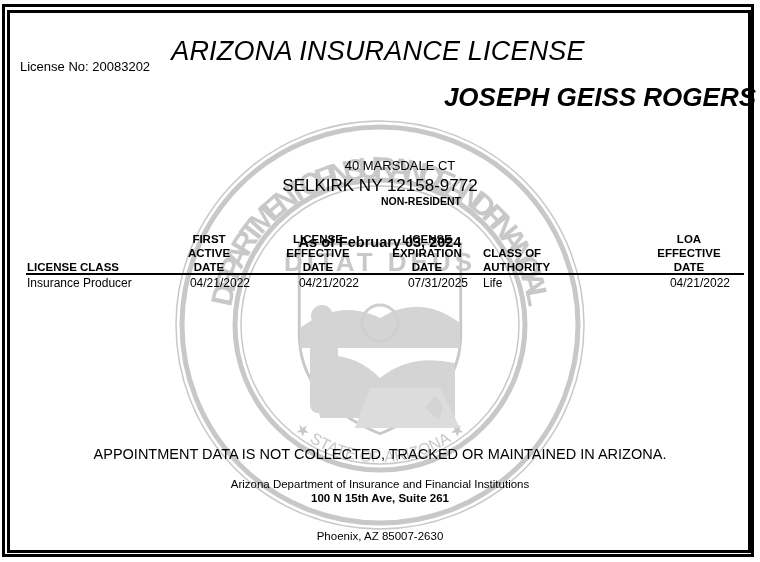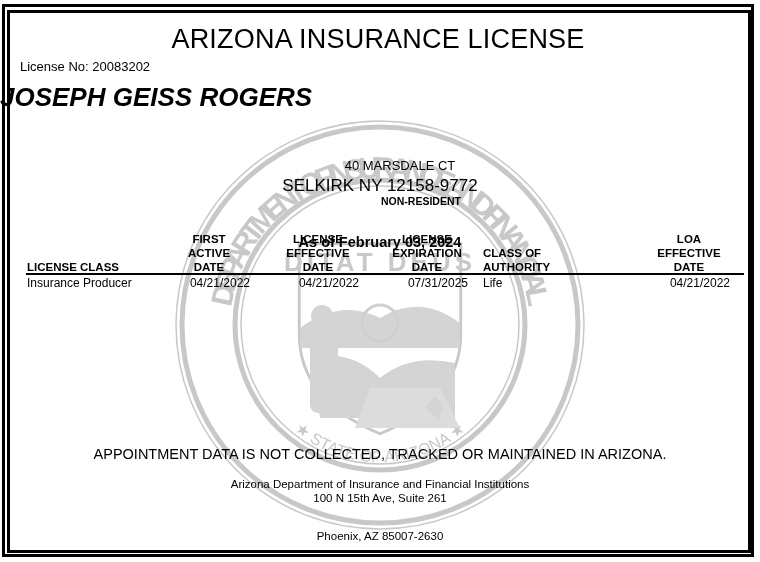--- a/index.html
+++ b/index.html
@@ -31,32 +31,33 @@
       background: #fff;
     }
     .seal {
       position: absolute;
       left: 170px; top: 118px;
       width: 420px; height: 420px;
       pointer-events: none;
     }
     .abs { position: absolute; white-space: nowrap; }
     .title {
-      left: 0; width: 756px; top: 24px;
+      left: 0; width: 756px; top: 36px;
       text-align: center;
       font-size: 27px;
       letter-spacing: 0.2px;
+      font-style: italic;
     }
     .license-no {
       left: 20px; top: 59px;
       font-size: 13px;
     }
     .holder-name {
       left: 0; width: 756px; top: 82px;
-      text-align: left;
+      text-align: right;
       font-size: 26px;
       font-weight: bold;
       font-style: italic;
     }
     .center-line {
       left: 0; width: 760px;
       text-align: center;
     }
     .addr1 { top: 158px; font-size: 13px; padding-left: 20px; }
     .addr2 { top: 176px; font-size: 17px; }
@@ -87,21 +88,21 @@
     .td.c { text-align: right; }
     .notice {
       top: 446px;
       font-size: 14.5px;
     }
     .footer {
       font-size: 11.5px;
       line-height: 14px;
     }
     .f1 { top: 477px; }
-    .f2 { top: 491px; }
+    .f2 { top: 491px; font-weight: bold; }
     .f3 { top: 529px; }
   </style>
 </head>
 <body>
 
 <div class="frame-outer"></div>
 <div class="frame-inner"></div>
 
 <svg class="seal" viewBox="0 0 420 420" xmlns="http://www.w3.org/2000/svg">
   <defs>

